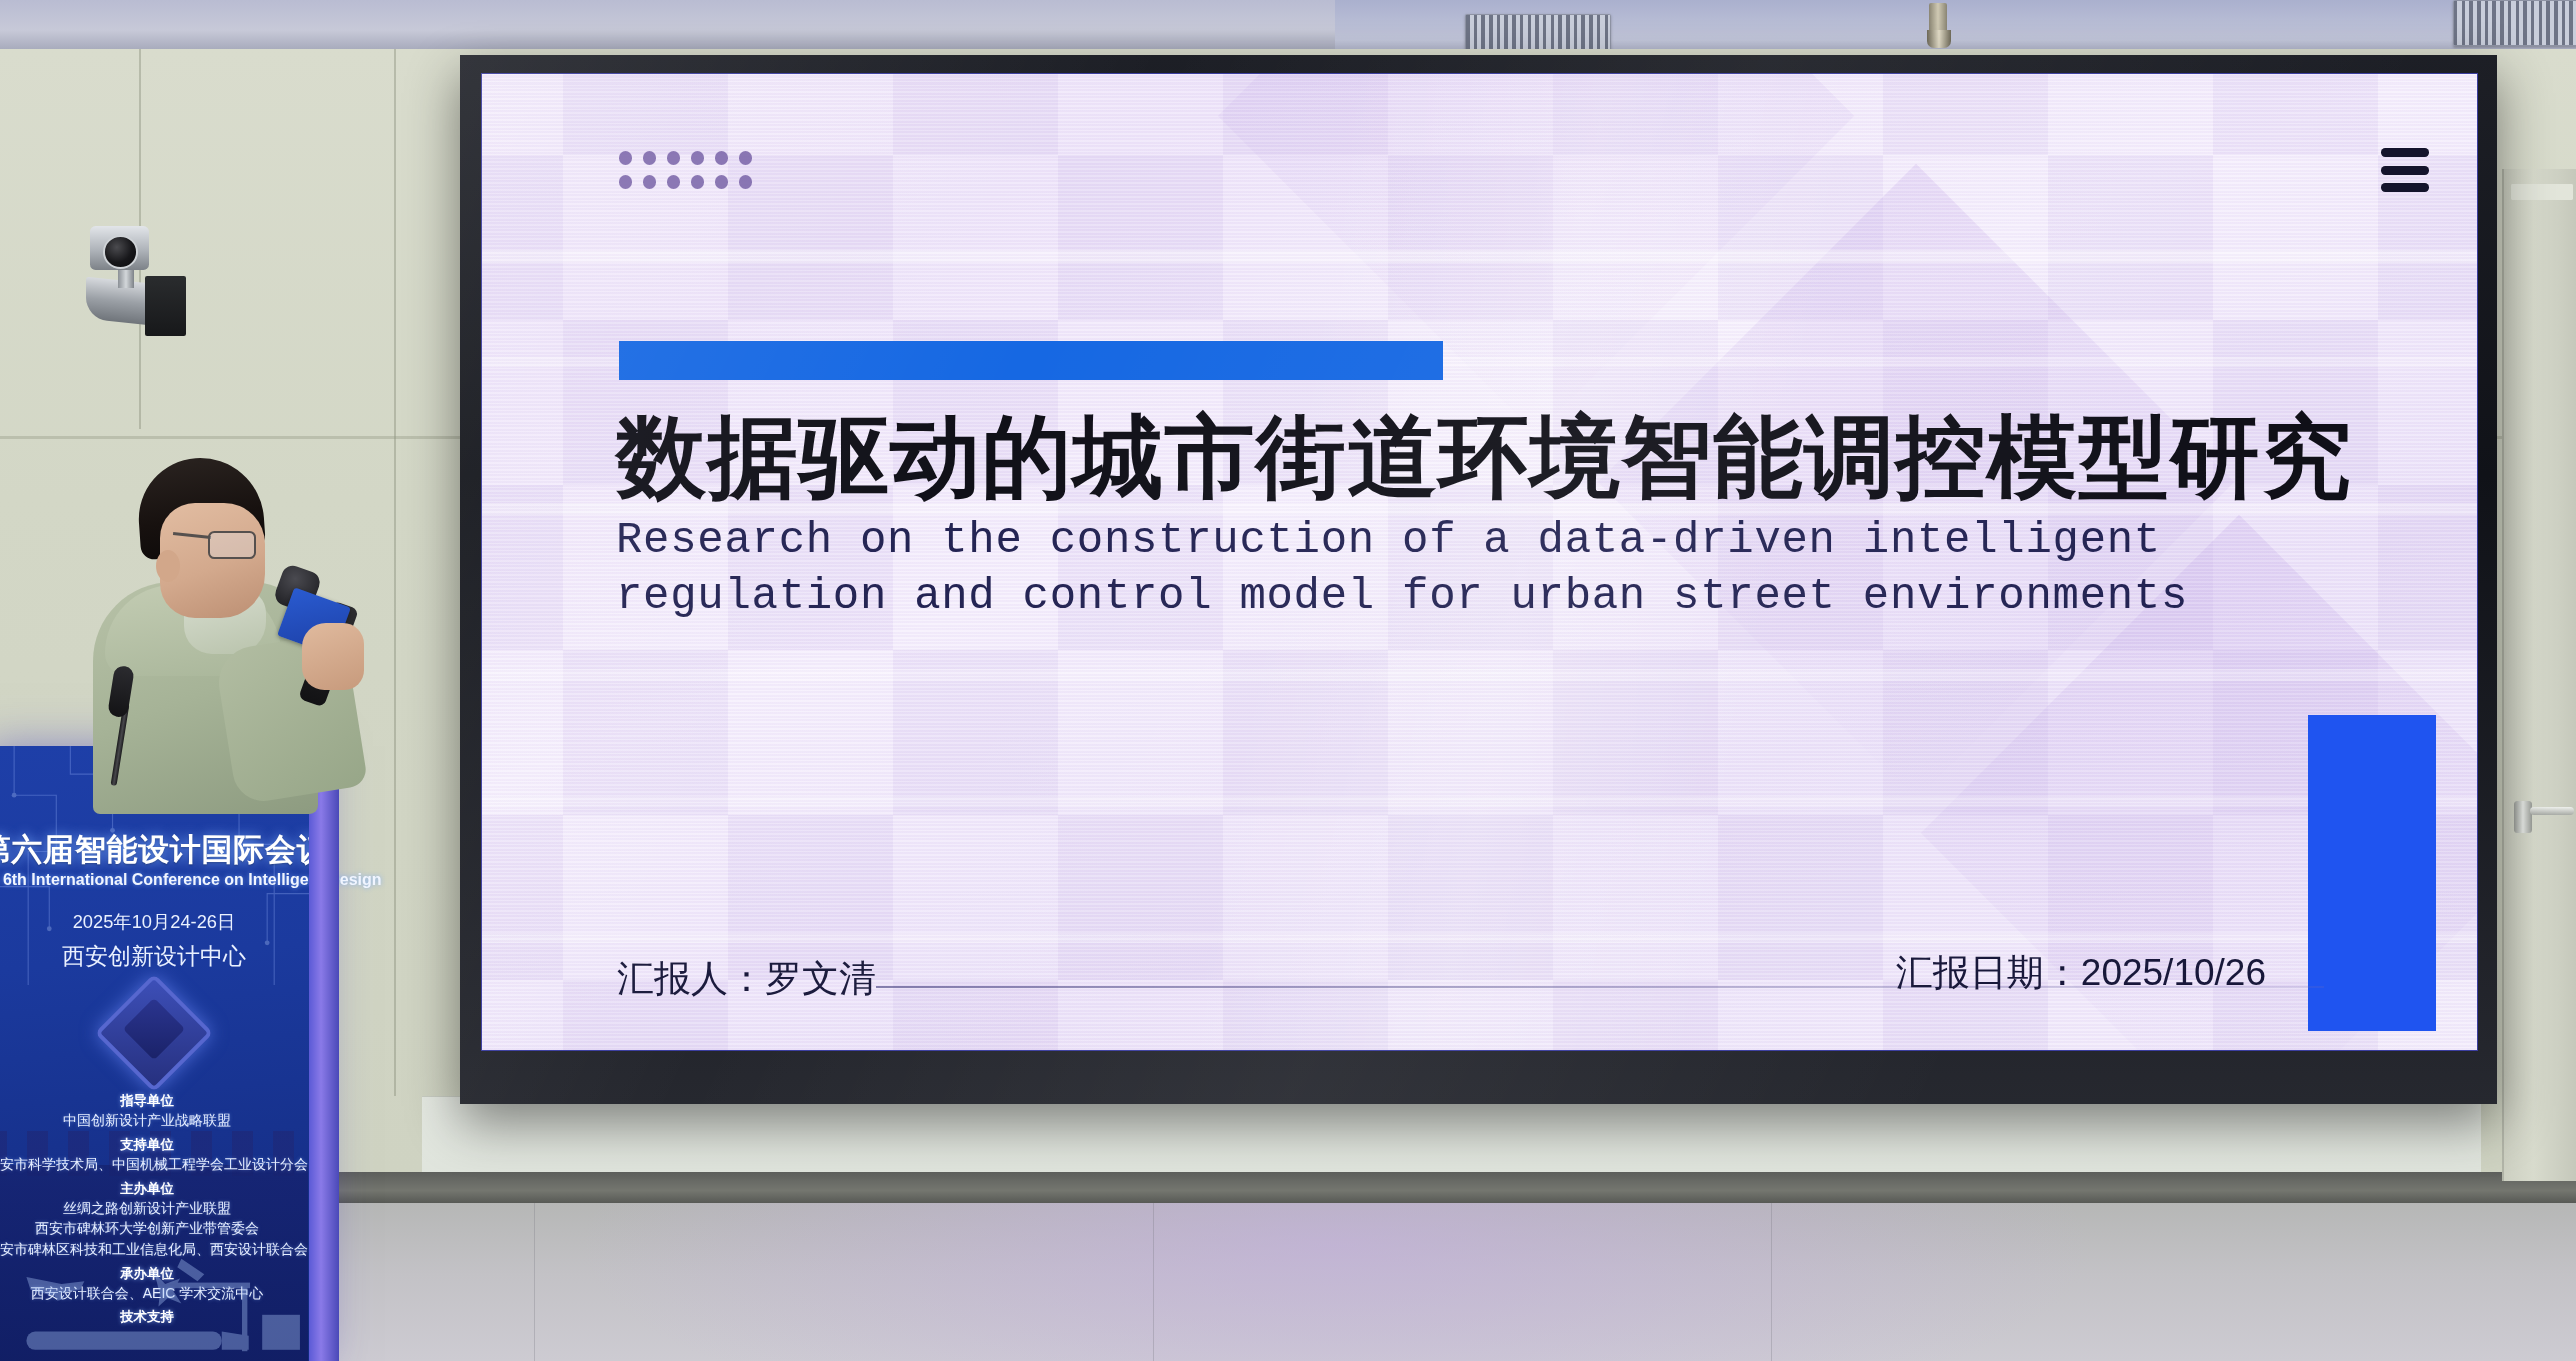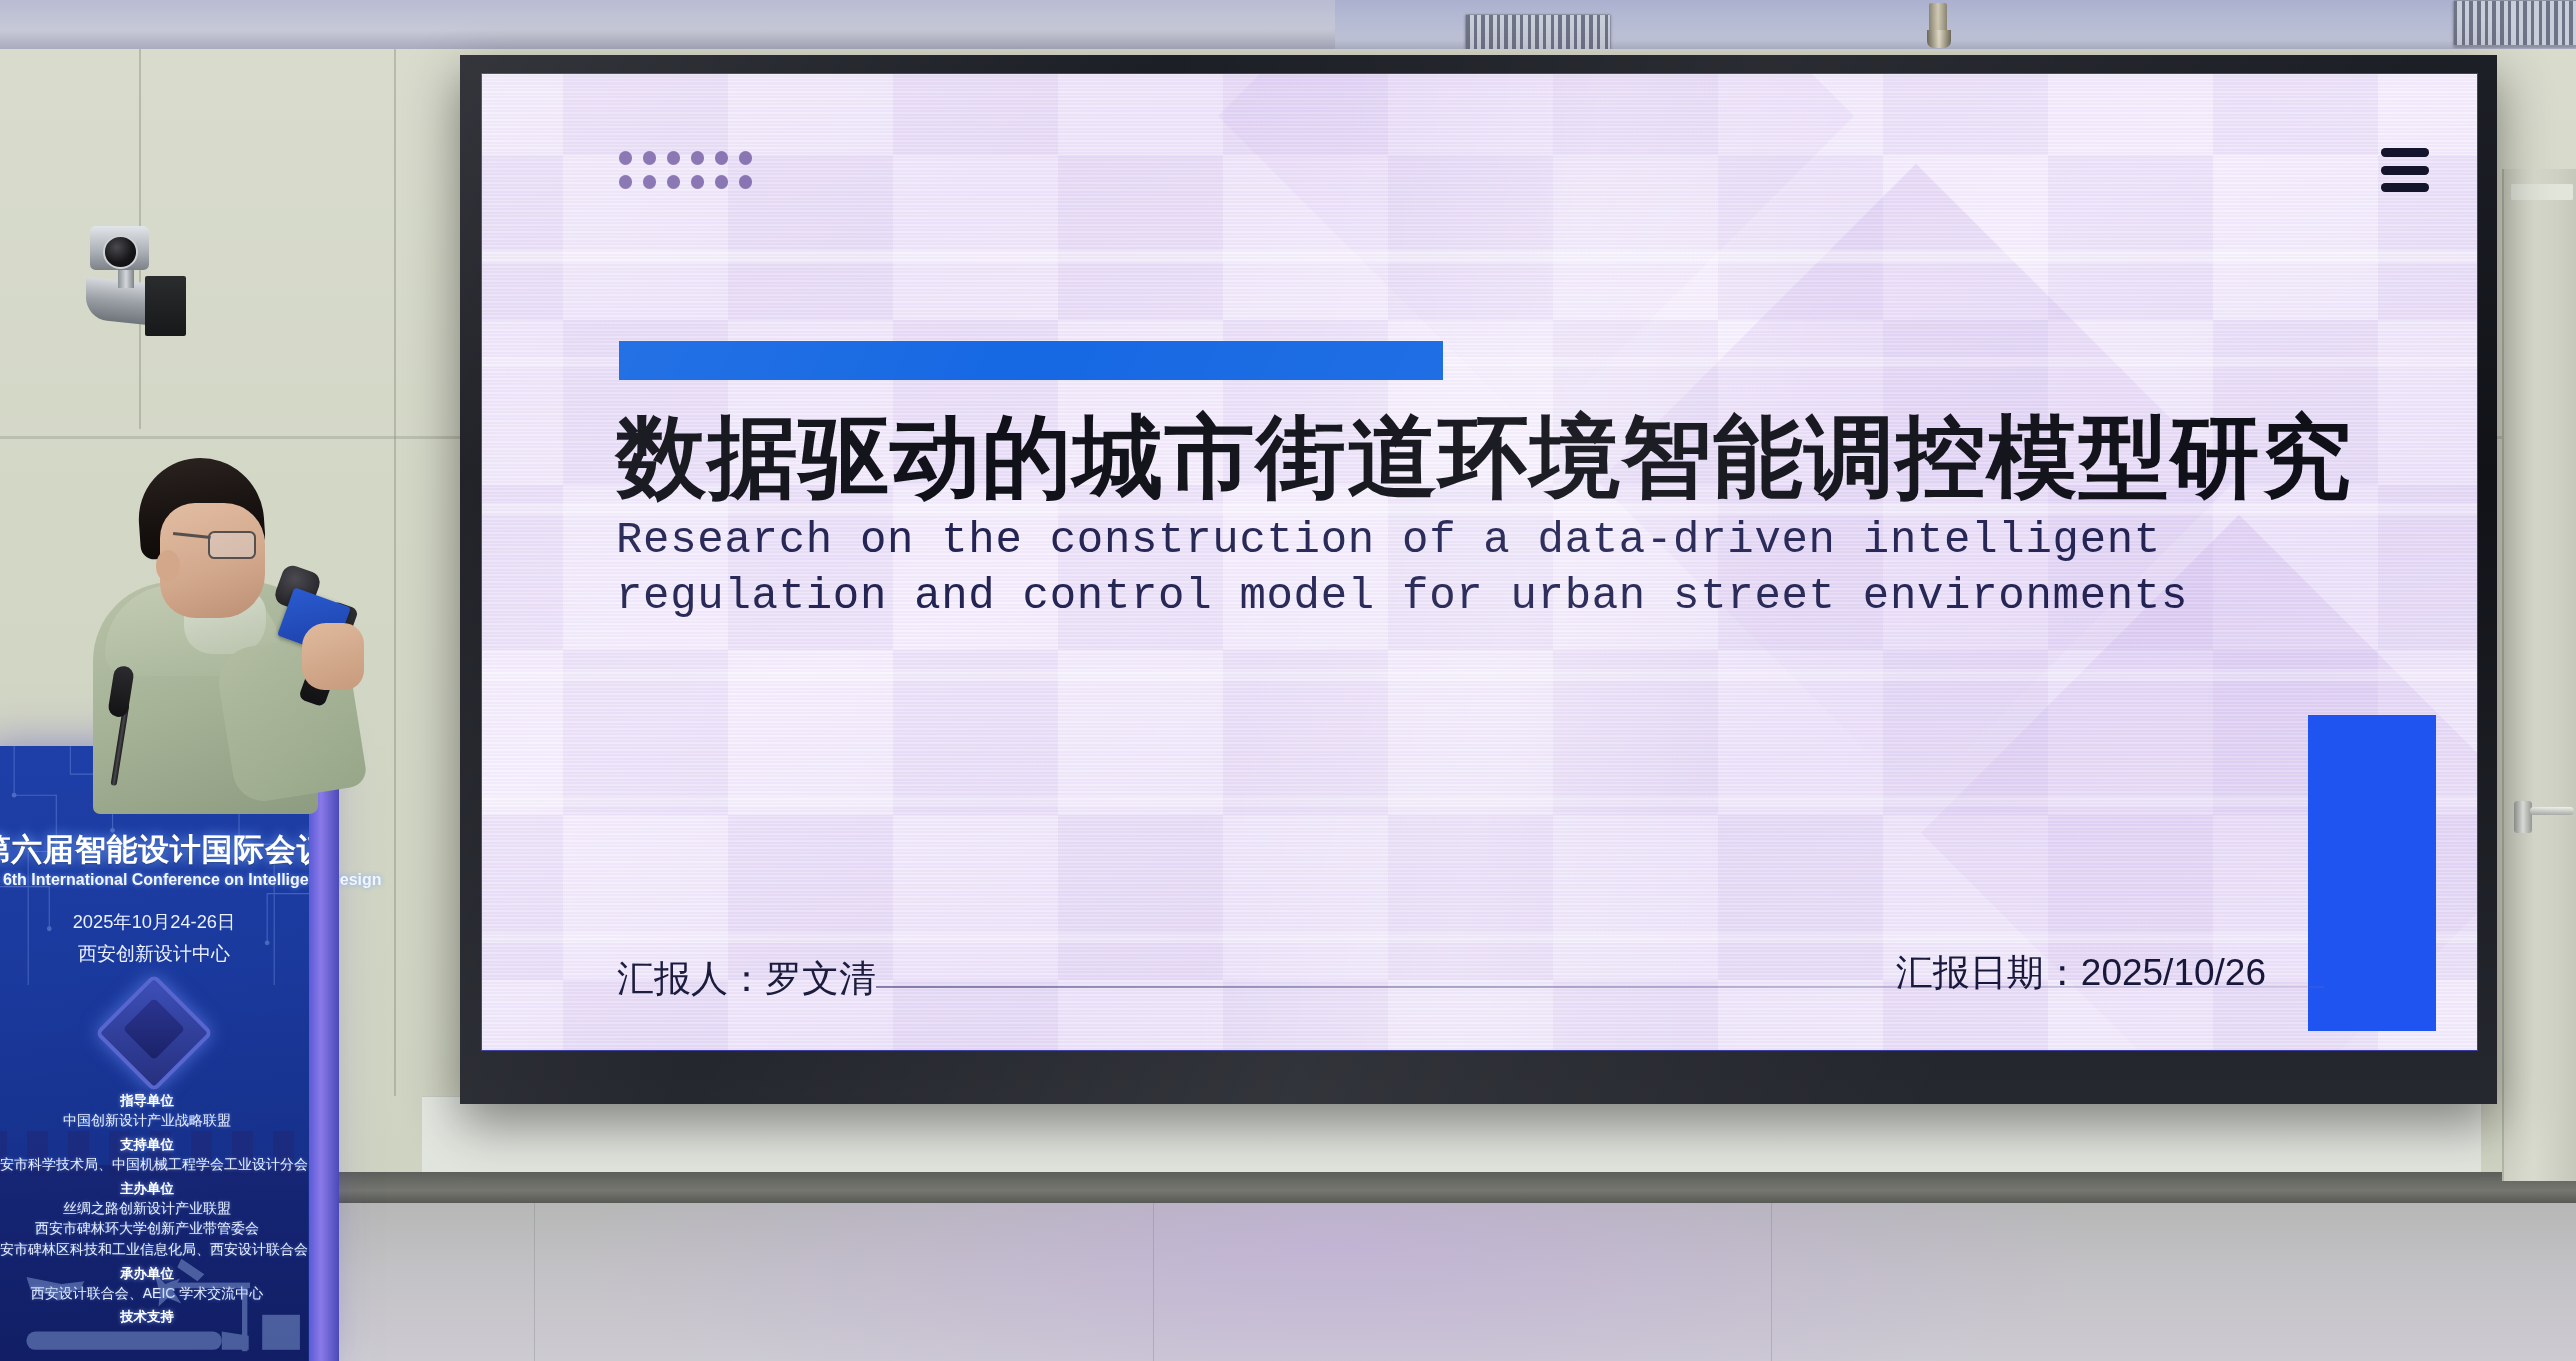--- a/index.html
+++ b/index.html
@@ -235,21 +235,21 @@
     position:absolute;left:50%;top:125px;transform:translateX(-50%);
     font-size:16px;font-weight:700;color:#f0f5ff;white-space:nowrap;
     text-shadow:0 0 5.6px rgba(120,170,255,.8);
   }
   .podium-date{
     position:absolute;left:50%;top:163px;transform:translateX(-50%);
     font-size:18.3px;color:#eaf1ff;white-space:nowrap;
   }
   .podium-venue{
     position:absolute;left:50%;top:195px;transform:translateX(-50%);
-    font-size:19px;color:#eaf1ff;white-space:nowrap;
+    font-size:23px;color:#eaf1ff;white-space:nowrap;
   }
   .chip{
     position:absolute;left:50%;top:245px;transform:translateX(-50%) rotate(45deg);
     width:76px;height:76px;border-radius:7px;
     background:linear-gradient(135deg,#3d4fb8,#26307e);
     border:4.2px solid #5767cf;
     box-shadow:0 0 18.3px rgba(90,120,230,.8);
   }
   .chip-core{
     position:absolute;left:50%;top:261px;transform:translateX(-50%) rotate(45deg);

